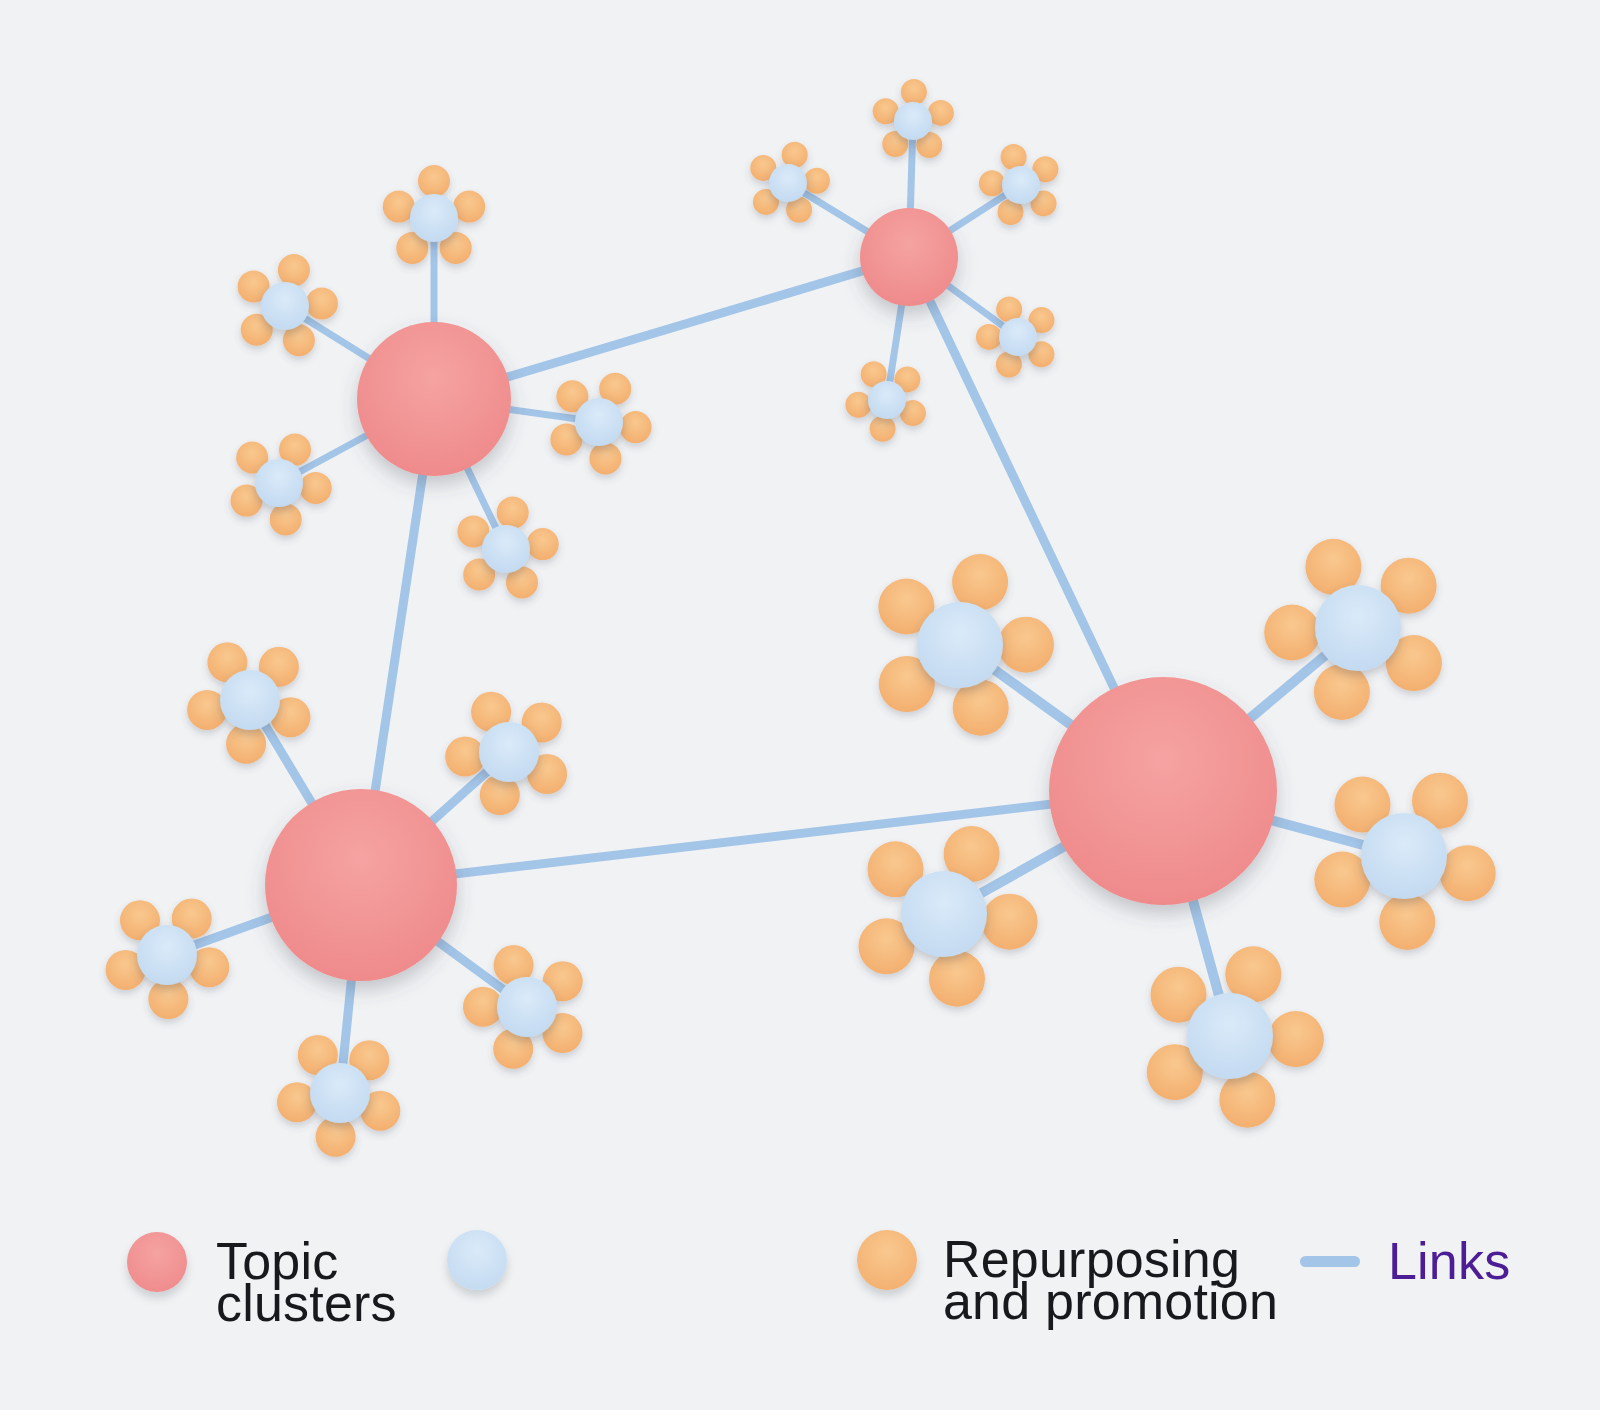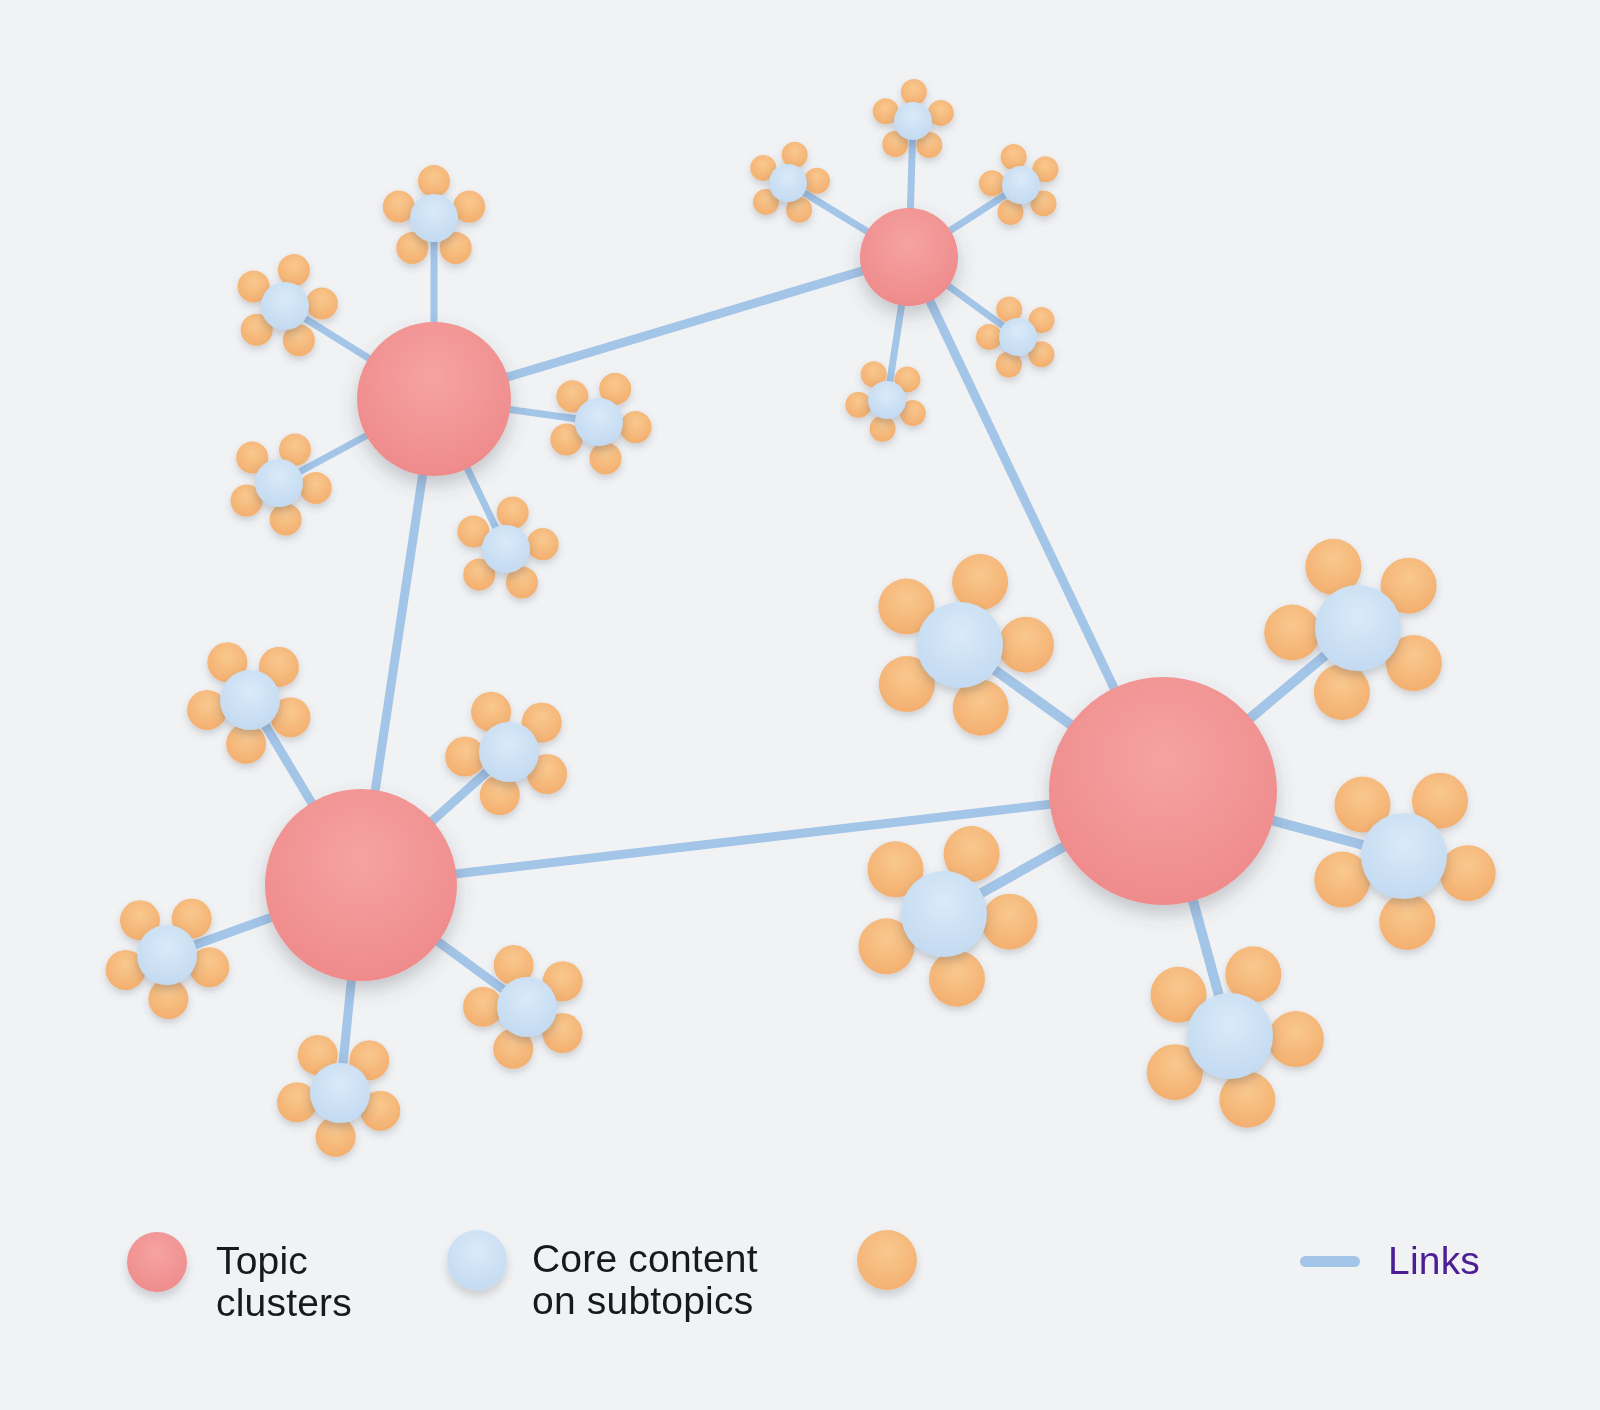--- a/index.html
+++ b/index.html
@@ -25,21 +25,21 @@
     box-shadow: 0 6px 9px rgba(74,85,96,0.22);
   }
   .swatch-line {
     position: absolute;
     width: 60px;
     height: 11px;
     border-radius: 6px;
   }
   .legend-label {
     position: absolute;
-    font-size: 39px;
+    font-size: 52px;
     line-height: 42px;
     letter-spacing: 0.2px;
     color: #17191D;
     white-space: pre-line;
   }
 </style>
 </head>
 <body style="background: rgb(241, 242, 244);">
 
 <svg id="net" width="1600" height="1410" viewBox="0 0 1600 1410">
@@ -261,20 +261,20 @@
       <circle cx="1163" cy="791" r="114" fill="url(#g-hub)" filter="url(#f-hub)"></circle>
     </g>
   </svg>
 
 <div class="legend">
   <span class="swatch" style="left: 127px; top: 1232px; background: radial-gradient(circle at 50% 35%, rgb(245, 163, 162), rgb(238, 134, 135));"></span>
   <div class="legend-label" style="left: 216px; top: 1240px; color: rgb(23, 25, 29);">Topic
 clusters</div>
 
   <span class="swatch" style="left: 447px; top: 1230px; background: radial-gradient(circle at 50% 35%, rgb(218, 234, 249), rgb(191, 215, 239));"></span>
-  <div class="legend-label" style="left: 532px; top: 1238px; color: rgb(23, 25, 29);">Core content
-on subtopics</div>
 
   <span class="swatch" style="left: 857px; top: 1230px; background: radial-gradient(circle at 50% 35%, rgb(249, 200, 143), rgb(242, 171, 105));"></span>
+  <div class="legend-label" style="left: 943px; top: 1238px; color: rgb(23, 25, 29);">Repurposing
+and promotion</div>
 
   <span class="swatch-line" style="left: 1300px; top: 1256px; background: rgb(163, 197, 232);"></span>
   <div class="legend-label" style="left: 1388px; top: 1240px; color: #4c1d95;">Links</div>
 </div>
 
 </body></html>

